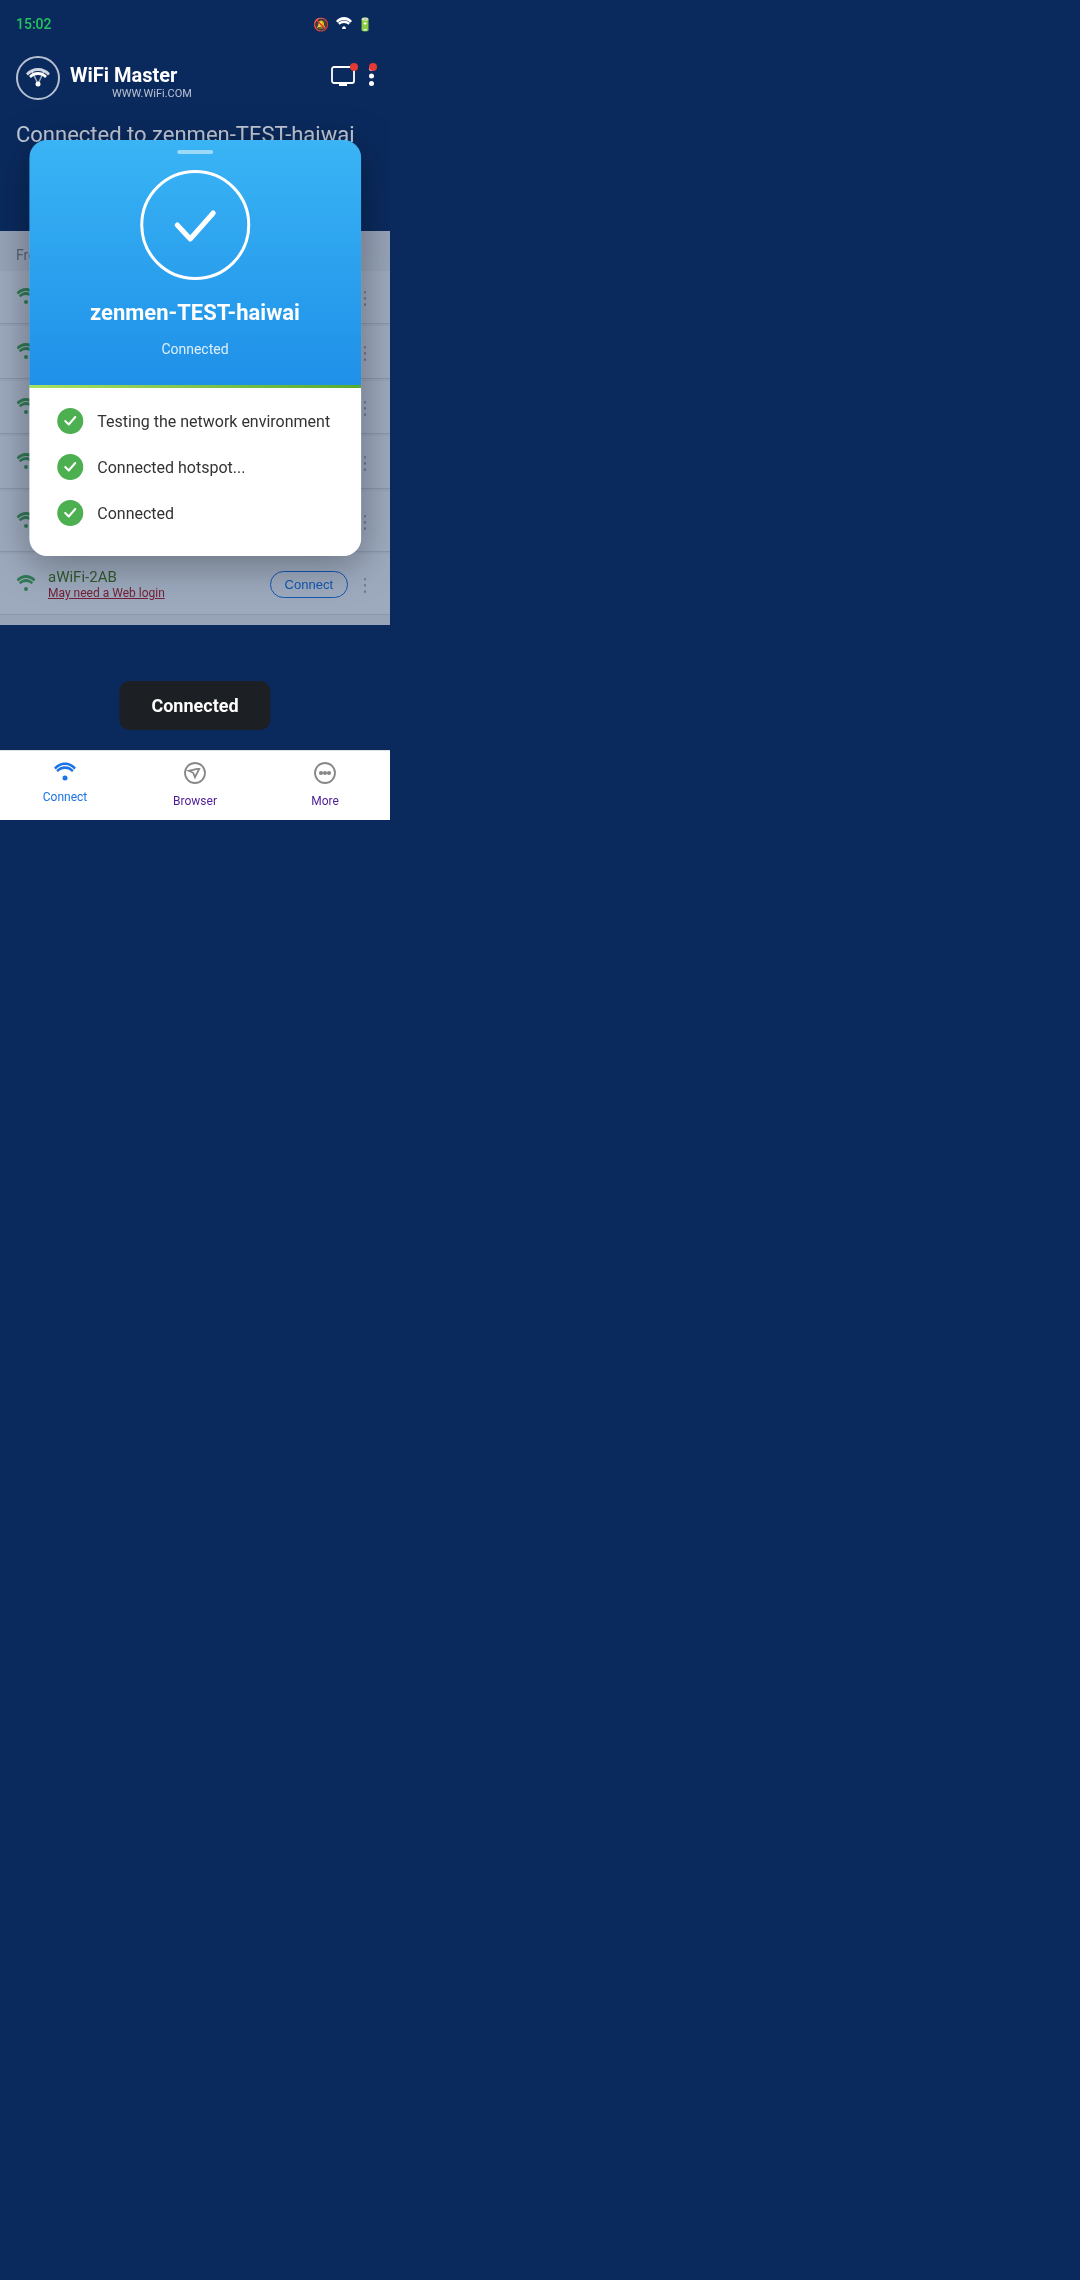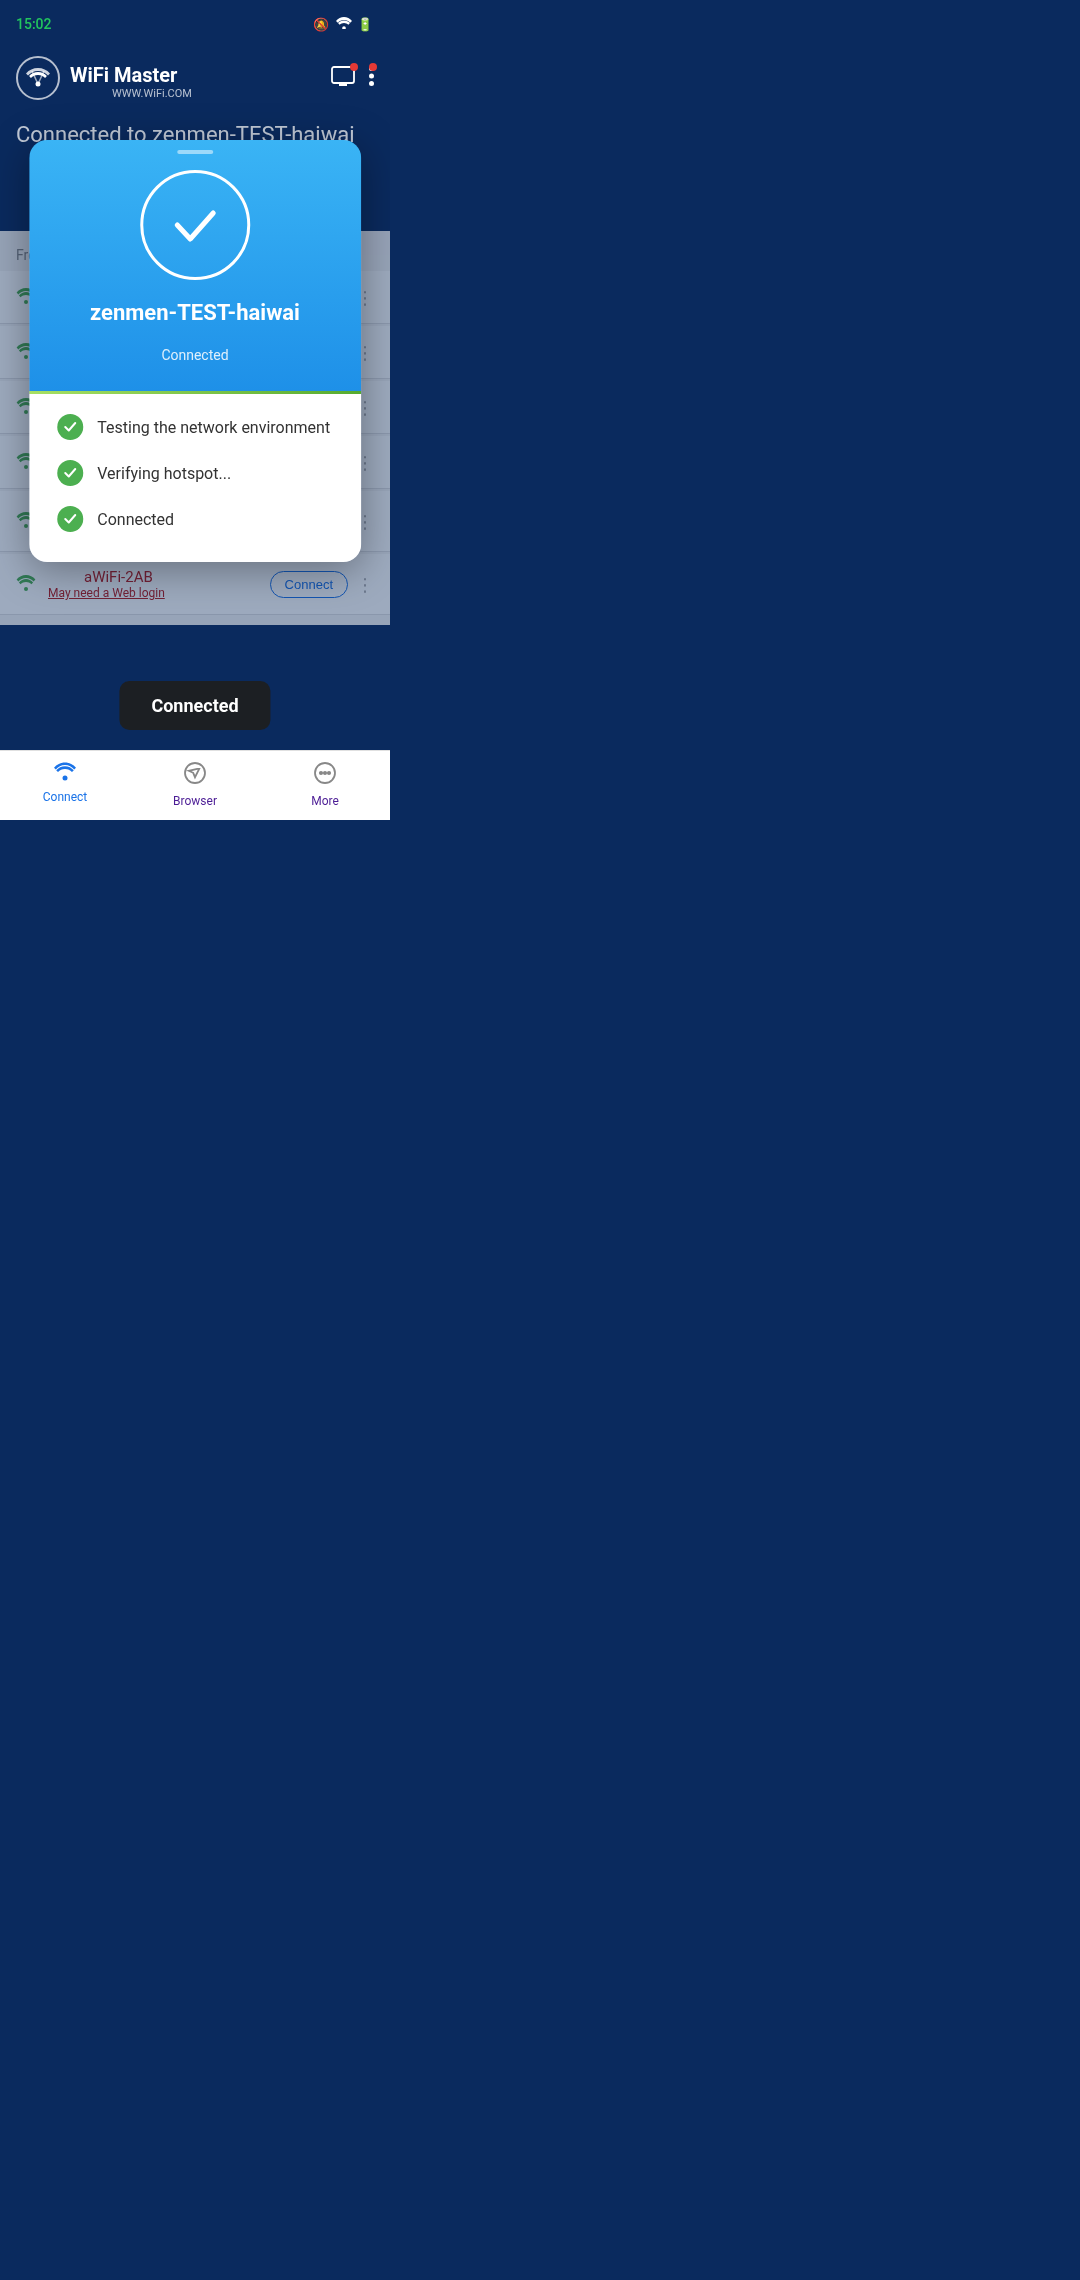--- a/index.html
+++ b/index.html
@@ -125,22 +125,21 @@
     .wifi-signal-bg {
       color: #4caf50;
       font-size: 20px;
       margin-right: 12px;
     }
     .wifi-info-bg {
       flex: 1;
     }
     .wifi-name-bg {
       font-size: 15px;
-      color: #b91c1c;
-      margin-left: 36px;
+      color: #4d7c0f;
     }
     .wifi-sub-bg {
       font-size: 12px;
       color: #b91c1c;
       text-decoration: underline;
     }
     .wifi-three-dot {
       color: #aaa;
       font-size: 18px;
     }
@@ -199,21 +198,21 @@
       margin-bottom: 20px;
     }
     .checkmark-svg {
       width: 60px;
       height: 60px;
     }
     .modal-network-name {
       color: white;
       font-size: 22px;
       font-weight: bold;
-      margin-bottom: 22px;
+      margin-bottom: 16px;
       text-align: center;
     }
     .modal-connected-status {
       color: rgba(255,255,255,0.85);
       font-size: 14px;
     }
     .modal-divider {
       height: 3px;
       background: linear-gradient(90deg, #a8e063, #56ab2f);
     }
@@ -469,21 +468,21 @@
         </svg>
       </div>
       <span class="check-label">Testing the network environment</span>
     </div>
     <div class="modal-check-item">
       <div class="check-icon-green">
         <svg viewBox="0 0 14 14" fill="none">
           <path d="M2 7 L5.5 10.5 L12 3" stroke="white" stroke-width="2" stroke-linecap="round" stroke-linejoin="round"></path>
         </svg>
       </div>
-      <span class="check-label">Verifying hotspot...</span>
+      <span class="check-label">Connected hotspot...</span>
     </div>
     <div class="modal-check-item">
       <div class="check-icon-green">
         <svg viewBox="0 0 14 14" fill="none">
           <path d="M2 7 L5.5 10.5 L12 3" stroke="white" stroke-width="2" stroke-linecap="round" stroke-linejoin="round"></path>
         </svg>
       </div>
       <span class="check-label">Connected</span>
     </div>
   </div>

